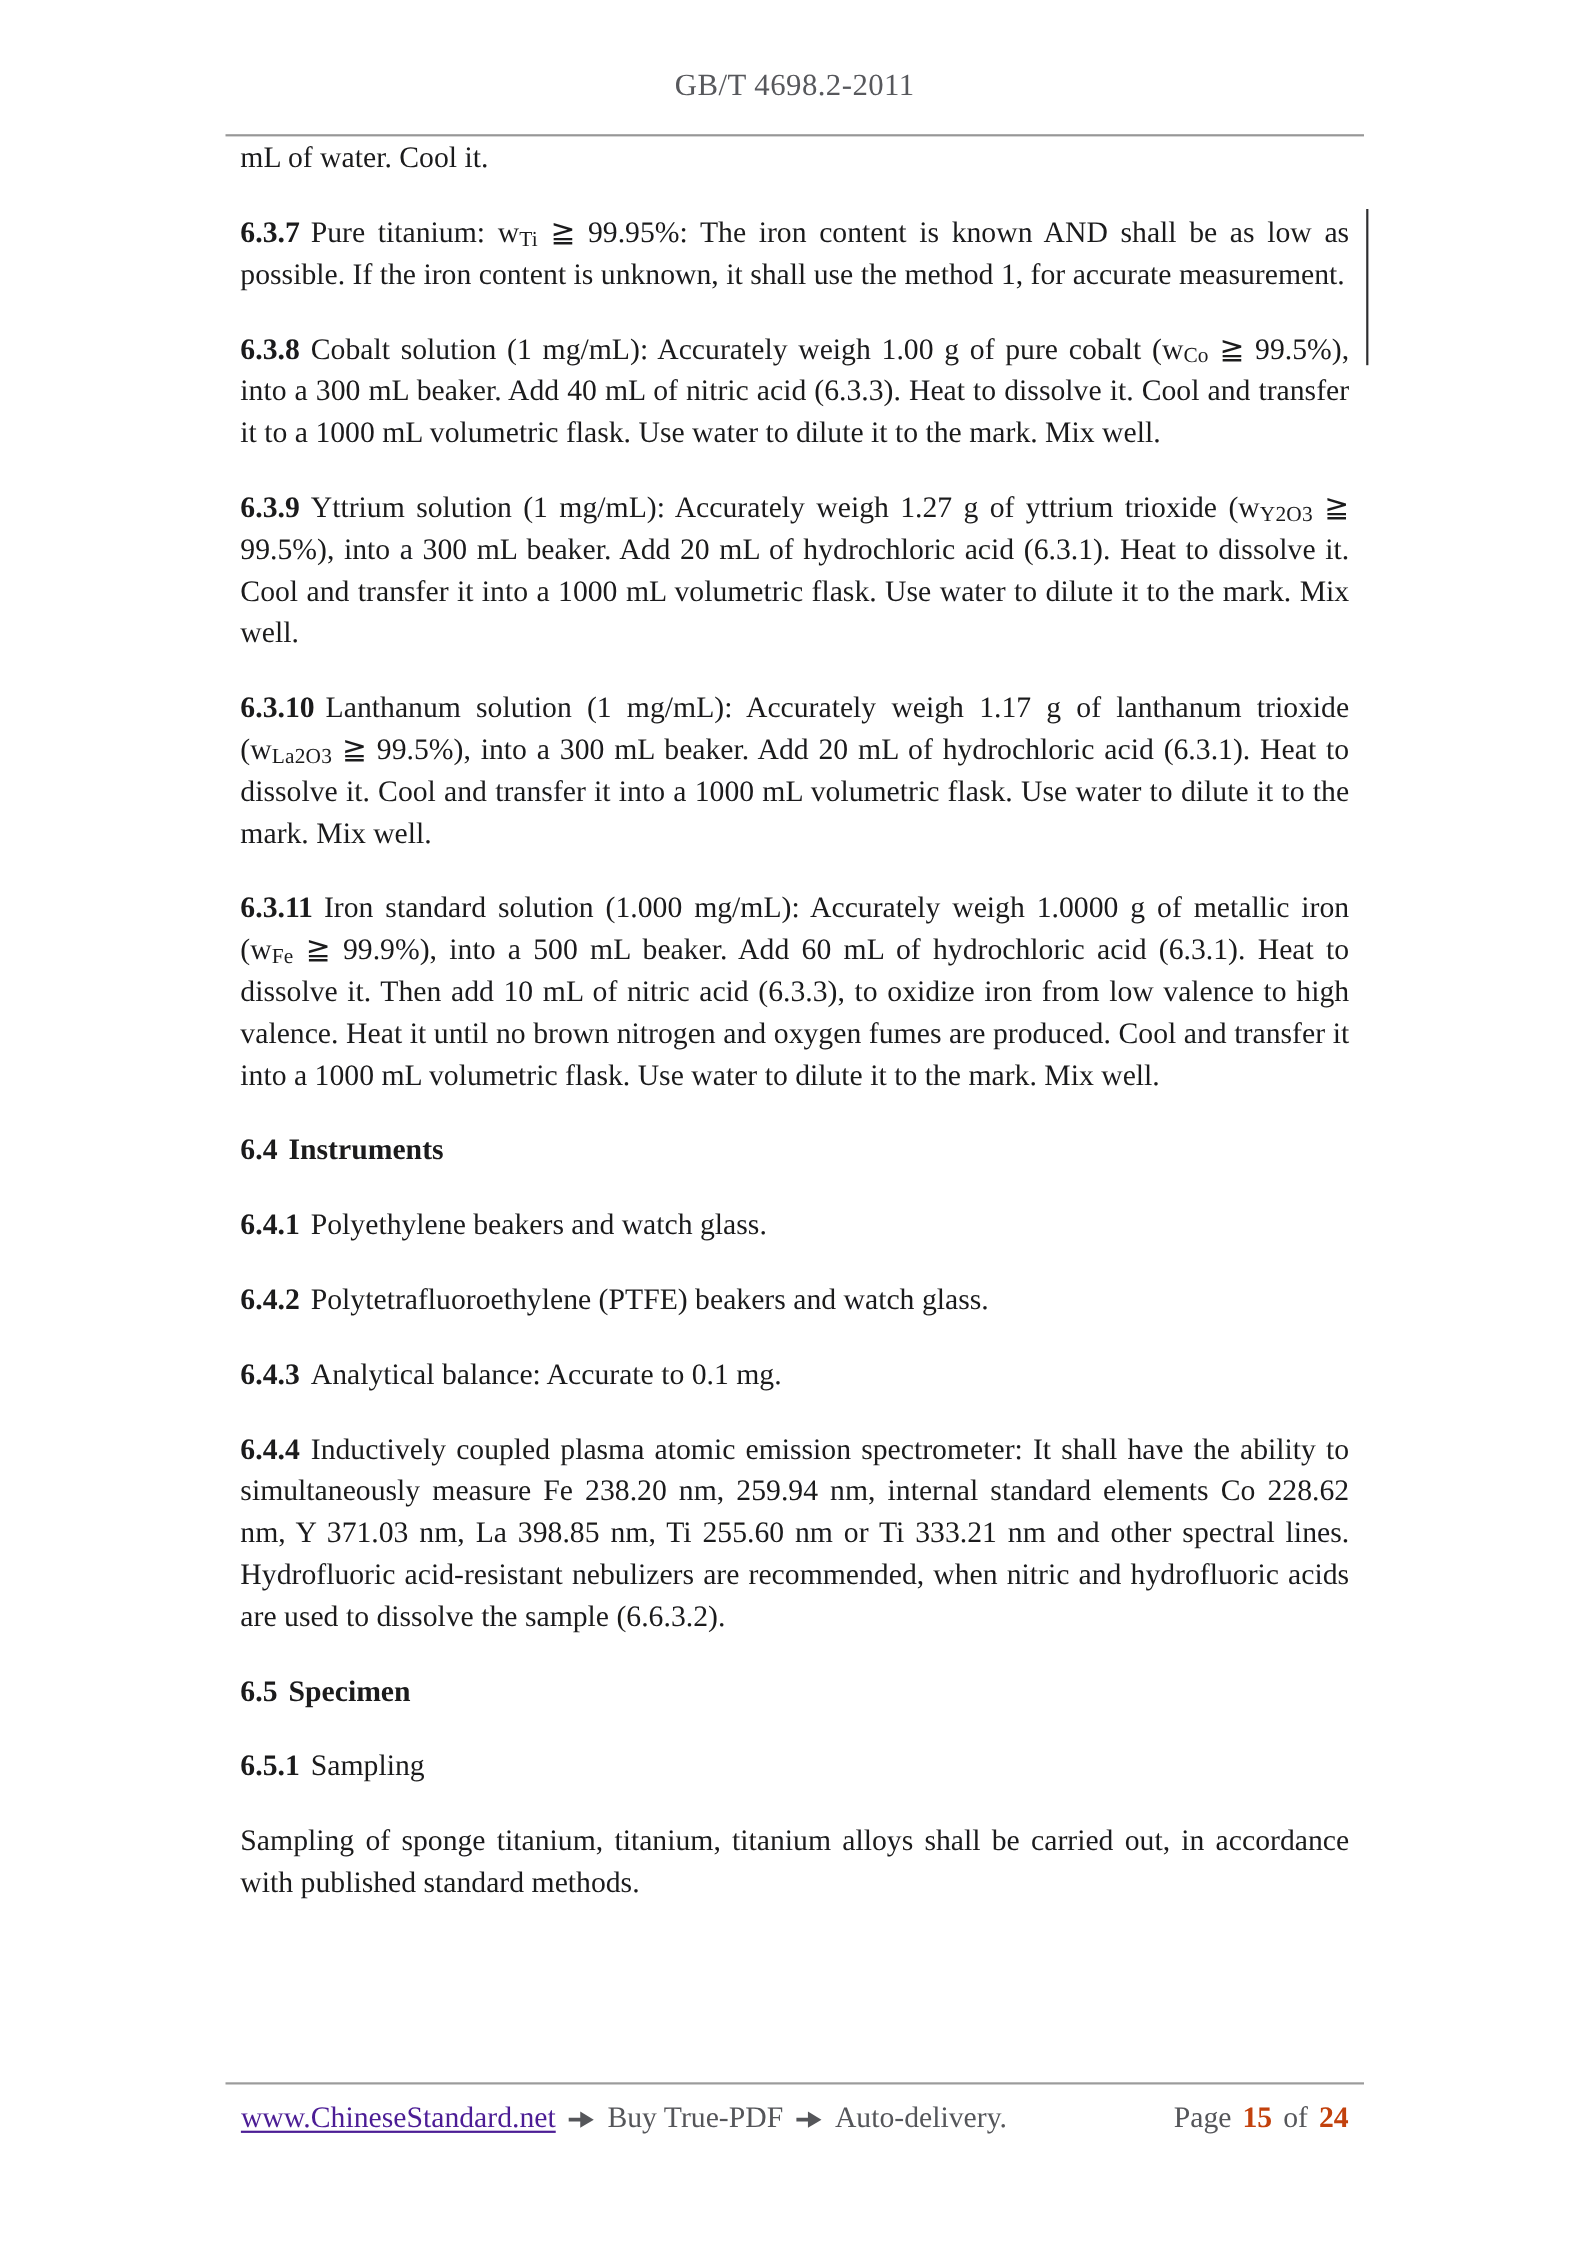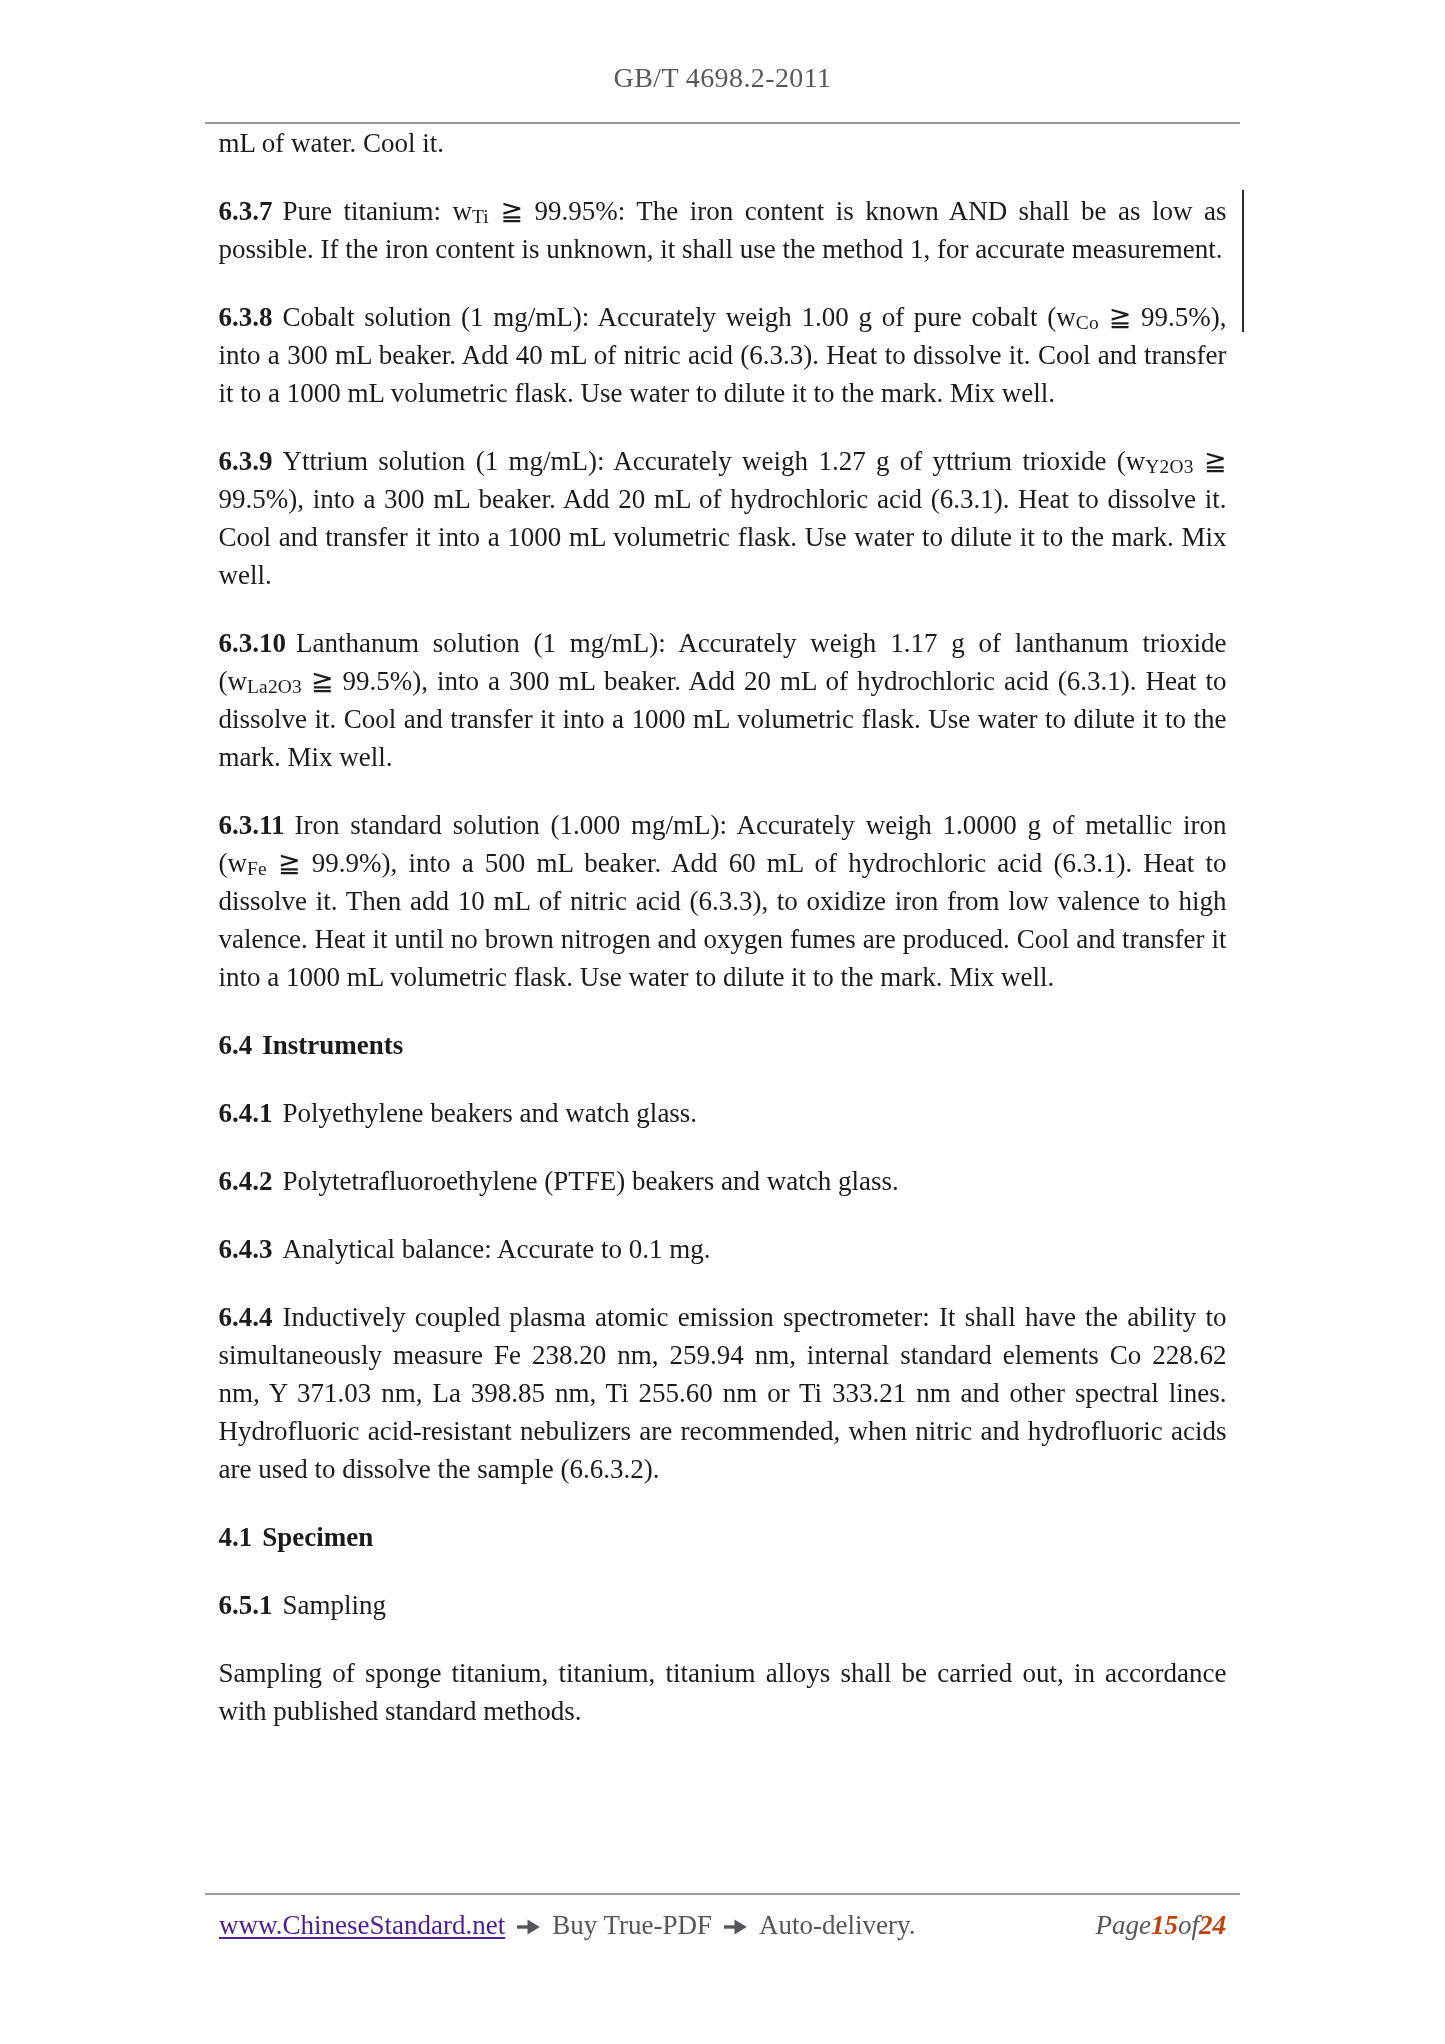--- a/index.html
+++ b/index.html
@@ -90,21 +90,21 @@
   }
   .arrow {
     align-self: center;
     display: inline-flex;
     position: relative;
     top: 2px;
   }
   .footer-right {
     display: inline-flex;
     align-items: flex-end;
-    font-style: italic;
+    gap: 10px;
   }
   .footer-right b { color: #c2410c; font-weight: 700; }
 </style>
 </head>
 <body>
 
 <div class="page">
 
   <div class="header-title">GB/T 4698.2-2011</div>
   <div class="header-rule"></div>
@@ -126,21 +126,21 @@
     <p class="block heading"><b class="num">6.4</b><span>Instruments</span></p>
 
     <p class="block"><b class="num">6.4.1</b><span>Polyethylene beakers and watch glass.</span></p>
 
     <p class="block"><b class="num">6.4.2</b><span>Polytetrafluoroethylene (PTFE) beakers and watch glass.</span></p>
 
     <p class="block"><b class="num">6.4.3</b><span>Analytical balance: Accurate to 0.1 mg.</span></p>
 
     <p class="block"><b class="num">6.4.4</b><span>Inductively coupled plasma atomic emission spectrometer: It shall have the ability to simultaneously measure Fe 238.20 nm, 259.94 nm, internal standard elements Co 228.62 nm, Y 371.03 nm, La 398.85 nm, Ti 255.60 nm or Ti 333.21 nm and other spectral lines. Hydrofluoric acid-resistant nebulizers are recommended, when nitric and hydrofluoric acids are used to dissolve the sample (6.6.3.2).</span></p>
 
-    <p class="block heading"><b class="num">4.1</b><span>Specimen</span></p>
+    <p class="block heading"><b class="num">6.5</b><span>Specimen</span></p>
 
     <p class="block"><b class="num">6.5.1</b><span>Sampling</span></p>
 
     <p class="block"><span>Sampling of sponge titanium, titanium, titanium alloys shall be carried out, in accordance with published standard methods.</span></p>
 
   </div>
 
   <div class="change-bar"></div>
 
   <div class="footer">

